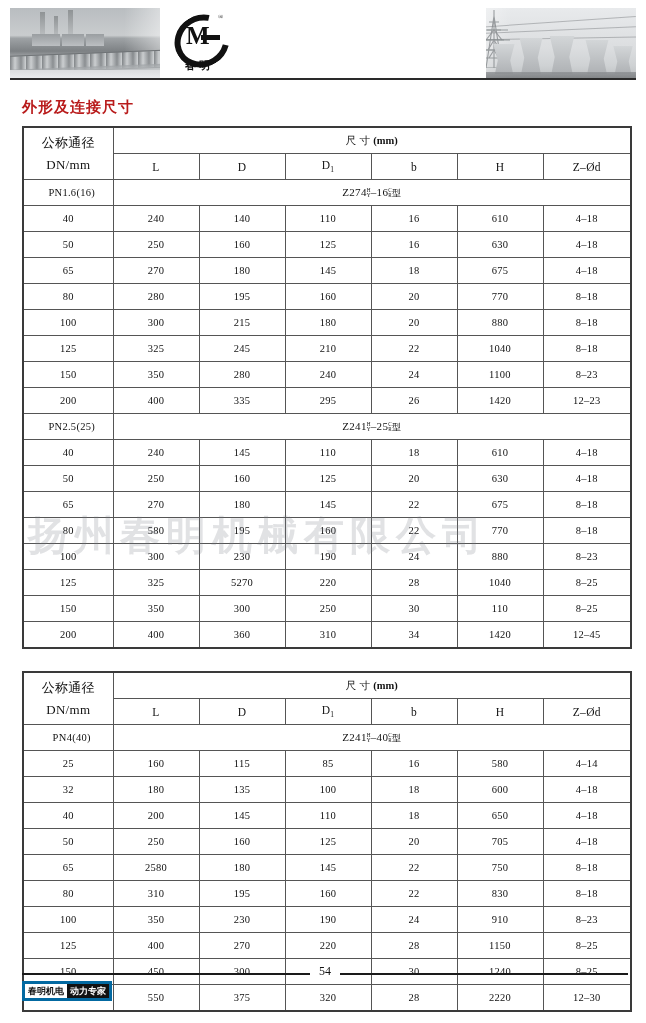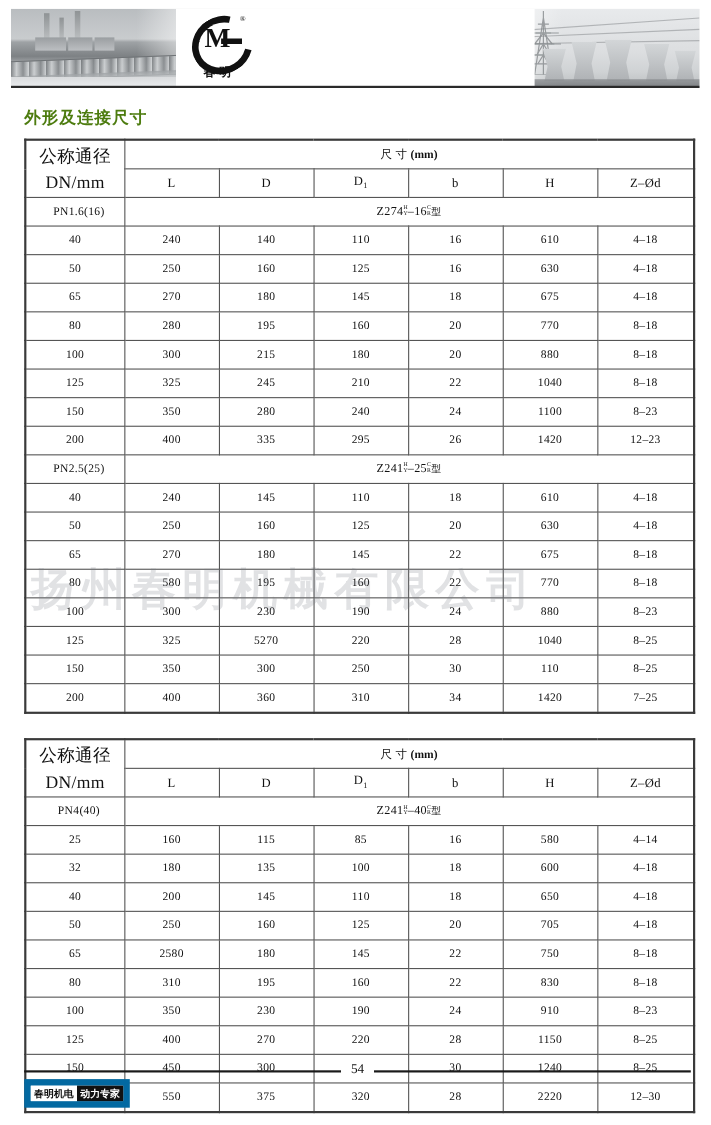--- a/index.html
+++ b/index.html
@@ -100,21 +100,21 @@
     font-family:"DejaVu Sans","Liberation Sans",sans-serif;
     font-size:19px;font-weight:bold;color:#111;letter-spacing:2px;
   }
   .banner-slogan .gap{display:inline-block;width:18px;}
   .banner-rule{position:absolute;left:0;right:0;bottom:0;height:2px;background:#2a2a2a;}
 
   
   .page-title{
     margin:18px 0 9px 22px;
     font-family:"DejaVu Sans","Liberation Sans",sans-serif;
-    font-size:15px;font-weight:bold;color:#4d7c0f;letter-spacing:1px;
+    font-size:15px;font-weight:bold;color:#b91c1c;letter-spacing:1px;
   }
 
   
   .tbl-wrap{margin:0 18px 0 22px;}
   table.dim{
     border-collapse:collapse;
     width:608px;
     font-size:10.5px;
     table-layout:fixed;
   }
@@ -128,21 +128,21 @@
     letter-spacing:.3px;
   }
   table.dim{border:2px solid #3a3a3a;}
   col.c0{width:90px;}
   col.c1{width:86px;}
   col.c2{width:86px;}
   col.c3{width:86px;}
   col.c4{width:86px;}
   col.c5{width:86px;}
   col.c6{width:88px;}
-  .hdr-cn{font-family:"DejaVu Sans","Liberation Sans",sans-serif;font-size:16px;}
+  .hdr-cn{font-family:"DejaVu Sans","Liberation Sans",sans-serif;font-size:13px;}
   .hdr-dim{font-family:"DejaVu Sans","Liberation Sans",sans-serif;font-size:10.5px;letter-spacing:2px;}
   .hdr-dim .mm{font-family:"Liberation Serif",serif;letter-spacing:0;font-weight:bold;}
   .hdr-col{font-size:11.5px;}
   .sub{font-size:7.5px;vertical-align:sub;}
   .pn-row td{height:25px;}
   .pn-label{text-align:center;padding-left:8px;font-size:10.5px;}
   .pn-model{font-size:11px;}
   .frac{
     display:inline-block;vertical-align:middle;
     font-size:5.2px;line-height:1.05;text-align:center;
@@ -175,21 +175,21 @@
   .footer-rule{
     position:absolute;left:0;right:0;top:4px;height:2px;background:#1a1a1a;
   }
   .footer-page{
     position:absolute;left:50%;top:-5px;transform:translateX(-50%);
     background:#fff;padding:0 9px;
     font-size:12px;font-family:"Liberation Serif",serif;color:#111;
   }
   .footer-badge{
     position:absolute;left:0;top:12px;display:flex;height:14px;
-    border:6px solid #0369a1;
+    border:3px solid #0369a1;
   }
   .fb-a{
     background:#fff;color:#111;
     font-family:"DejaVu Sans","Liberation Sans",sans-serif;
     font-size:9px;font-weight:bold;
     padding:0 3px;display:flex;align-items:center;letter-spacing:0px;
   }
   .fb-b{
     background:#111;color:#fff;
     font-family:"DejaVu Sans","Liberation Sans",sans-serif;
@@ -425,21 +425,21 @@
           <td>110</td>
           <td>8–25</td>
         </tr>
         <tr>
           <td>200</td>
           <td>400</td>
           <td>360</td>
           <td>310</td>
           <td>34</td>
           <td>1420</td>
-          <td>7–25</td>
+          <td>12–45</td>
         </tr>
       </tbody>
 </table>
 </div>
 
 <div class="tbl-gap"></div>
 
 <div class="tbl-wrap">
 <table class="dim">
   <colgroup>

